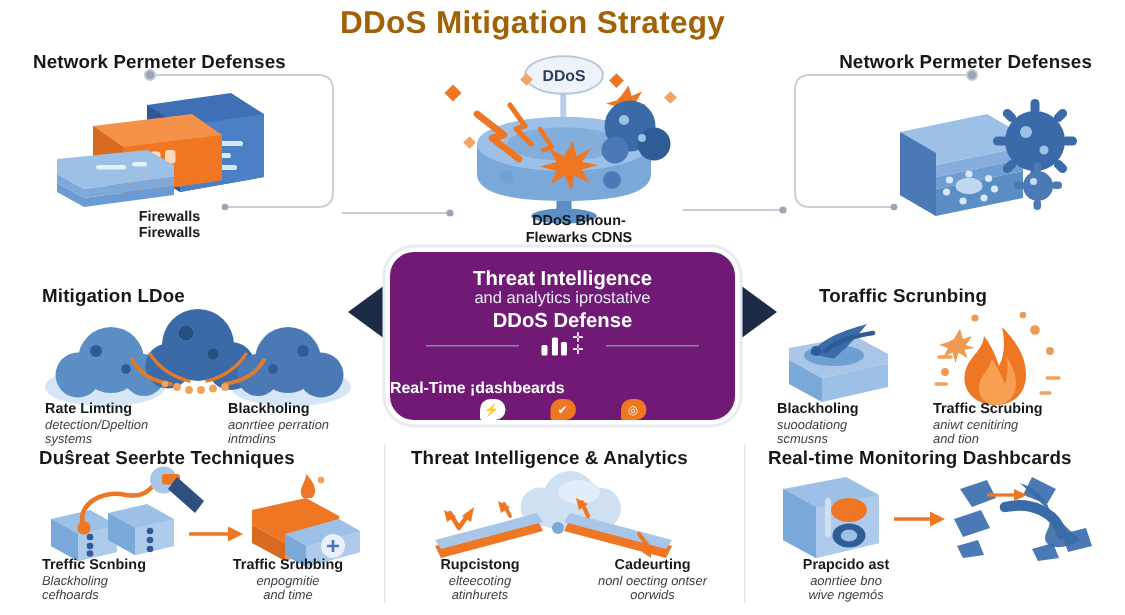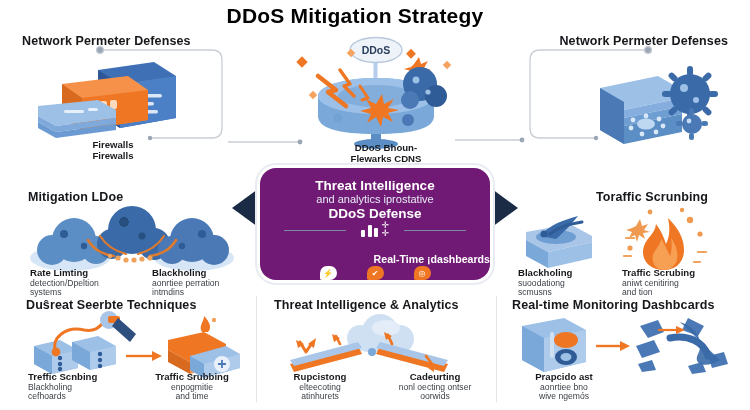--- a/index.html
+++ b/index.html
@@ -6,30 +6,30 @@
   body{
     width:750px;height:410px;overflow:hidden;background:#ffffff;
     font-family:"Liberation Sans",sans-serif;color:#1b1b1b;position:relative;
   }
   .stage{position:absolute;inset:0;}
   .abs{position:absolute;}
 
   
   #title{
     left:0;top:4px;width:710px;text-align:center;
-    font-size:21px;font-weight:bold;letter-spacing:.2px;color:#000000;
+    font-size:21px;font-weight:bold;letter-spacing:.2px;color:#a16207;
   }
 
   
   .sec-head{font-size:12.5px;font-weight:bold;color:#15171b;letter-spacing:.1px;}
 
   
   .cap{text-align:center;line-height:1.12;}
   .cap .b{font-size:9.6px;font-weight:bold;color:#17191d;display:block;}
-  .cap .s{font-size:8.6px;color:#3a3f47;display:block;}
+  .cap .s{font-size:8.6px;color:#3a3f47;display:block;font-style:italic;}
   .cap-l{text-align:left;}
 
   
   .conn{stroke:#c9ced6;stroke-width:1.3;fill:none;}
   .conn-dot{fill:#9aa6b5;}
 
   
   #banner-wrap{left:232px;top:168px;width:286px;height:112px;}
   #banner-body{
     position:absolute;left:28px;top:0;width:230px;height:112px;
@@ -40,21 +40,21 @@
   #wing-l{left:0;border-top:22px solid transparent;border-bottom:22px solid transparent;border-right:30px solid #1b2b45;}
   #wing-r{right:0;border-top:22px solid transparent;border-bottom:22px solid transparent;border-left:30px solid #1b2b45;}
   .bnr-t1{position:absolute;left:0;right:0;top:10px;text-align:center;color:#fff;font-size:13.5px;font-weight:bold;}
   .bnr-t2{position:absolute;left:0;right:0;top:25px;text-align:center;color:#e7ecf4;font-size:11px;}
   .bnr-t3{position:absolute;left:0;right:0;top:38px;text-align:center;color:#fff;font-size:13.5px;font-weight:bold;}
   .rule-l{position:absolute;left:24px;top:62px;width:62px;height:1.2px;background:#7d8ba0;}
   .rule-r{position:absolute;right:24px;top:62px;width:62px;height:1.2px;background:#7d8ba0;}
   .bars{position:absolute;left:50%;top:53px;transform:translateX(-50%);display:flex;align-items:flex-end;gap:2.5px;}
   .bars i{display:block;background:#fff;border-radius:1px;}
   .bnr-t4{position:absolute;left:0;right:0;top:74px;text-align:center;color:#fff;font-size:10.6px;font-weight:bold;}
-  .bnr-t5{position:absolute;left:0;right:0;top:85px;text-align:right;color:#fff;font-size:10.6px;font-weight:bold;}
+  .bnr-t5{position:absolute;left:0;right:0;top:85px;text-align:left;color:#fff;font-size:10.6px;font-weight:bold;}
   .chips{position:absolute;left:0;right:0;top:98px;display:flex;justify-content:center;gap:30px;}
   .chip{width:17px;height:14px;border-radius:8px 8px 8px 2px;display:flex;align-items:center;justify-content:center;font-size:8px;}
   .chip.w{background:#fff;color:#1b2b45;}
   .chip.o{background:#ef7622;color:#fff;}
 
   
   .vdiv{width:1.4px;background:#e3e6ea;}
 
   
   svg{display:block;overflow:visible;}
@@ -246,21 +246,21 @@
     <span class="s">detection/Dpeltion</span>
     <span class="s">systems</span>
   </div>
 
   <div class="abs cap cap-l" style="left:152px;top:268px;width:110px;">
     <span class="b">Blackholing</span>
     <span class="s">aonrtiee perration</span>
     <span class="s">intmdins</span>
   </div>
 
-  <div class="abs sec-head" style="left:596px;top:190px;">Toraffic Scrunbing</div>
+  <div class="abs sec-head" style="left:546px;top:190px;">Toraffic Scrunbing</div>
 
   <svg class="abs" style="left:516px;top:212px;" width="90" height="58">
     <polygon points="10,20 54,12 76,24 76,30 32,40 10,28" fill="#a9c6e8"></polygon>
     <polygon points="10,28 32,40 32,56 10,44" fill="#7aa8d9"></polygon>
     <polygon points="32,40 76,30 76,46 32,56" fill="#9dc0e6"></polygon>
     <ellipse cx="40" cy="25" rx="20" ry="7" fill="#6f9fd2"></ellipse>
     <path d="M24,24 C34,12 48,8 62,4 C54,14 48,20 40,27 Z" fill="#3a6aa8"></path>
     <path d="M34,22 C44,14 54,12 66,10" stroke="#2f5c96" stroke-width="3" fill="none" stroke-linecap="round"></path>
     <circle cx="28" cy="22" r="3.4" fill="#2f5c96"></circle>
   </svg>

